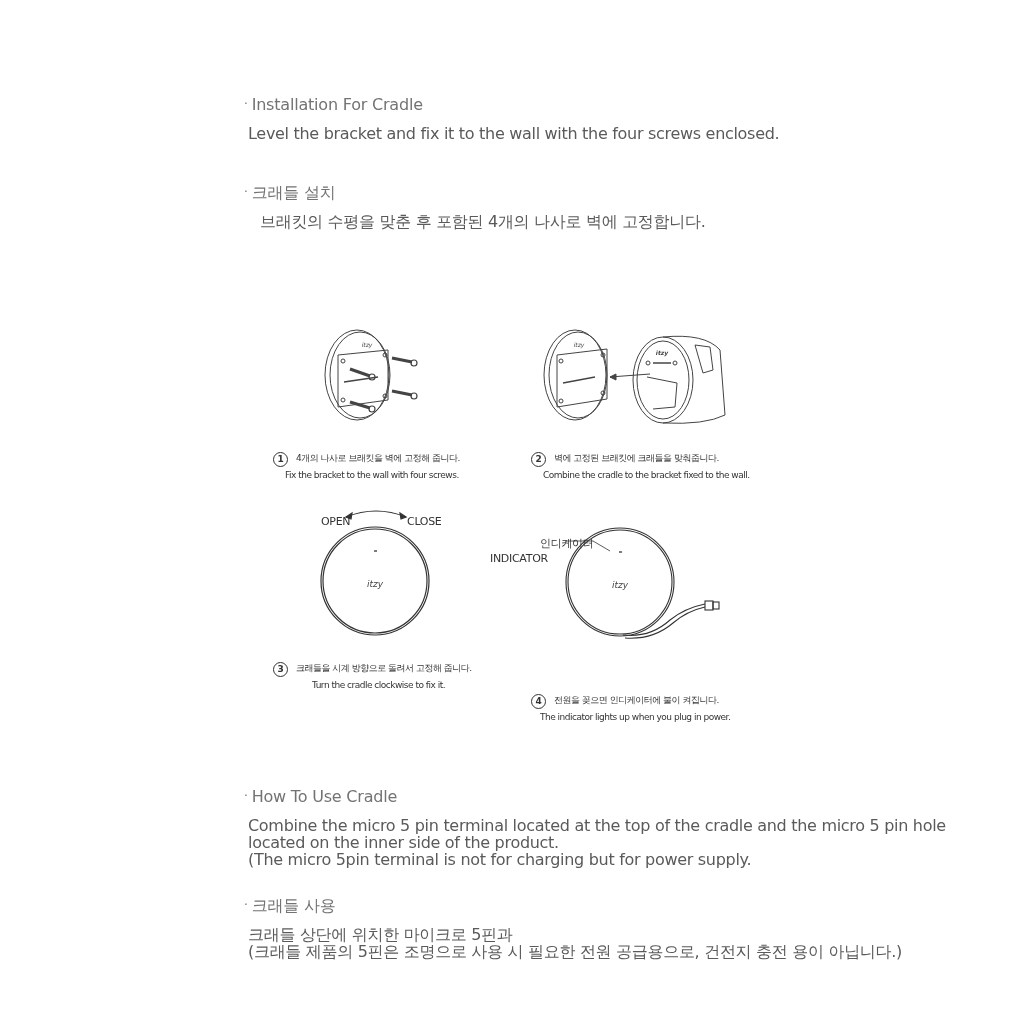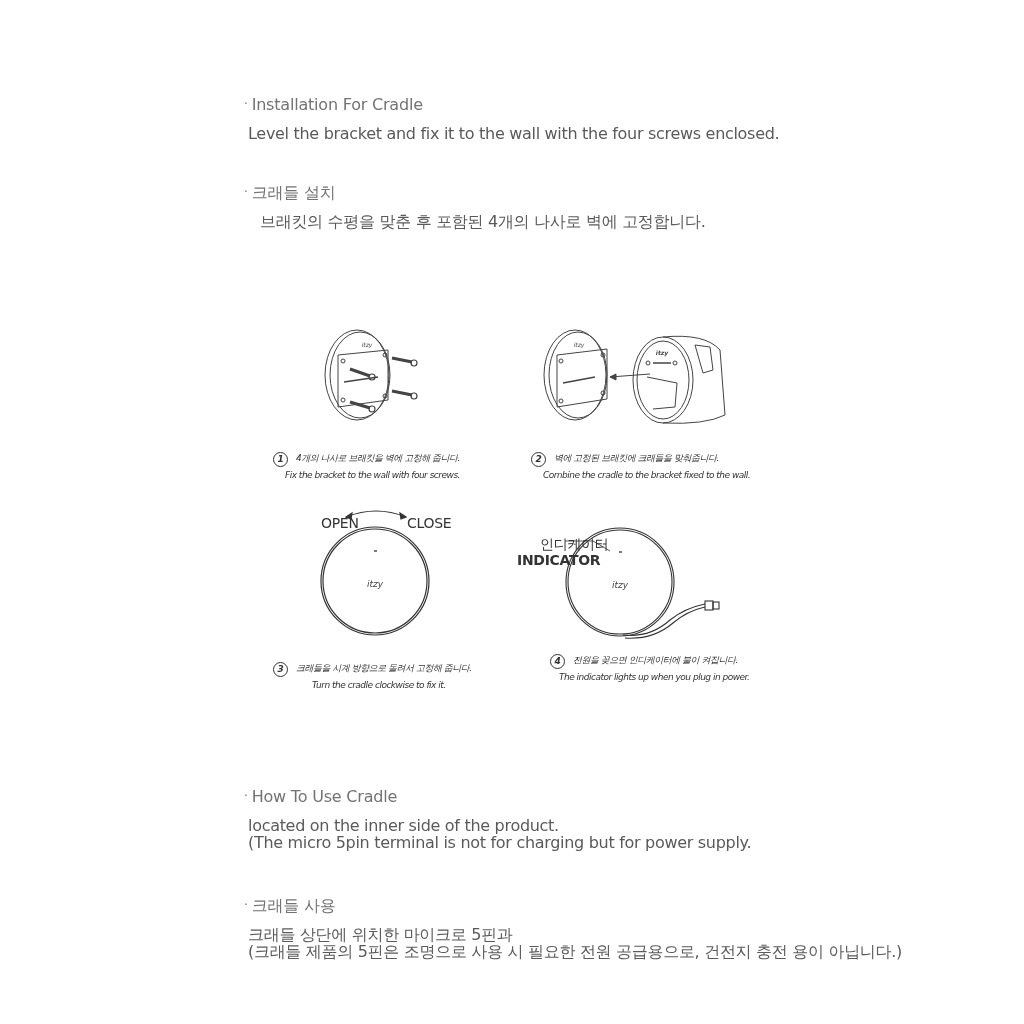--- a/index.html
+++ b/index.html
@@ -46,42 +46,41 @@
     }
     .figure svg { display: block; }
 
     .caption {
       position: absolute;
       font-size: 9px;
       line-height: 16px;
       color: #333;
       letter-spacing: -0.5px;
       white-space: nowrap;
-      font-style: italic;
     }
     .caption .num {
       display: inline-block;
       width: 13px;
       height: 13px;
       border: 1.3px solid #333;
       border-radius: 50%;
       text-align: center;
       line-height: 13px;
       font-size: 9px;
       font-weight: bold;
       margin-right: 8px;
       vertical-align: -1px;
     }
     .caption .en {
       display: block;
       padding-left: 12px;
     }
     .fig-label {
       position: absolute;
-      font-size: 14px;
+      font-size: 11px;
       color: #333;
       white-space: nowrap;
       letter-spacing: -0.3px;
     }
   </style>
 </head>
 <body>
 
 <div class="section-title" style="top:95px;">
   <span class="bullet">·</span><span>Installation For Cradle</span>
@@ -174,21 +173,21 @@
       <path d="M88 12 L82 8 L83 14 Z" fill="#333"></path>
       <circle cx="57" cy="76" r="54"></circle>
       <circle cx="57" cy="76" r="52"></circle>
       <line x1="56" y1="46" x2="59" y2="46" stroke-width="1.3"></line>
     </g>
     <text x="57" y="82" font-size="9" fill="#444" text-anchor="middle">itzy</text>
   </svg>
 </div>
 
 <div class="fig-label" style="left:540px; top:536px;">인디케이터</div>
-<div class="fig-label" style="left:517px; top:552px;font-weight:bold;">INDICATOR</div>
+<div class="fig-label" style="left:490px; top:552px;">INDICATOR</div>
 <div class="figure" style="left:565px; top:520px;">
   <svg width="160" height="125" viewBox="0 0 160 125">
     <g fill="none" stroke="#333" stroke-width="1.1">
       <circle cx="55" cy="62" r="54"></circle>
       <circle cx="55" cy="62" r="52"></circle>
       <path d="M0 21 L28 21 L45 31" stroke-width="0.8"></path>
       <line x1="54" y1="32" x2="57" y2="32" stroke-width="1.3"></line>
 
       <path d="M58 115 Q85 118 105 100 Q120 88 140 84"></path>
       <path d="M60 118 Q88 120 108 103 Q122 91 140 87"></path>
@@ -197,29 +196,30 @@
     </g>
     <text x="55" y="68" font-size="9" fill="#444" text-anchor="middle">itzy</text>
   </svg>
 </div>
 
 <div class="caption" style="left:273px; top:660px;">
   <span class="num">3</span><span>크래들을 시계 방향으로 돌려서 고정해 줍니다.</span>
   <span class="en" style="padding-left:39px;">Turn the cradle clockwise to fix it.</span>
 </div>
 
-<div class="caption" style="left:531px; top:652px;margin-left:19px;">
+<div class="caption" style="left:531px; top:692px;">
   <span class="num">4</span><span>전원을 꽂으면 인디케이터에 불이 켜집니다.</span>
   <span class="en" style="padding-left:9px;">The indicator lights up when you plug in power.</span>
 </div>
 
 <div class="section-title" style="top:787px;">
   <span class="bullet">·</span><span>How To Use Cradle</span>
 </div>
 <div class="section-body" style="top:817px;">
+  <div>Combine the micro 5 pin terminal located at the top of the cradle and the micro 5 pin hole</div>
   <div>located on the inner side of the product.</div>
   <div>(The micro 5pin terminal is not for charging but for power supply.</div>
 </div>
 
 <div class="section-title" style="top:896px;">
   <span class="bullet">·</span><span>크래들 사용</span>
 </div>
 <div class="section-body" style="top:926px;">
   <div>크래들 상단에 위치한 마이크로 5핀과</div>
   <div>(크래들 제품의 5핀은 조명으로 사용 시 필요한 전원 공급용으로, 건전지 충전 용이 아닙니다.)</div>

